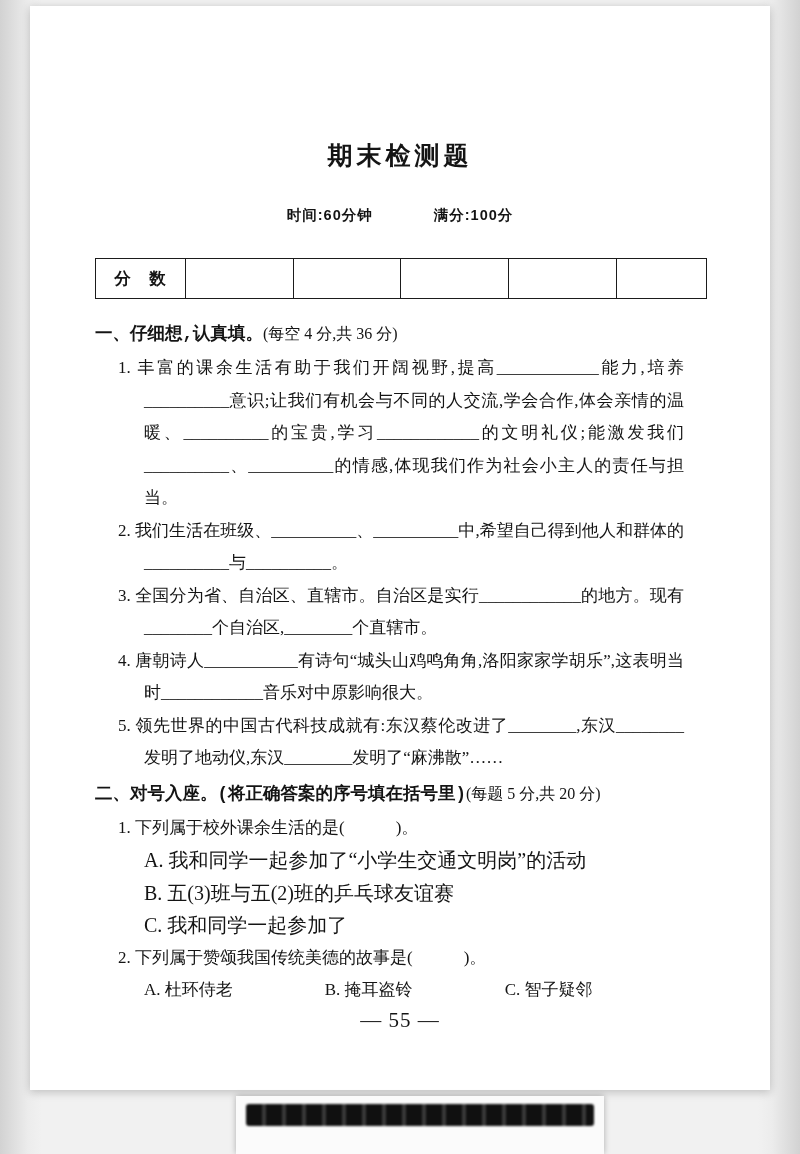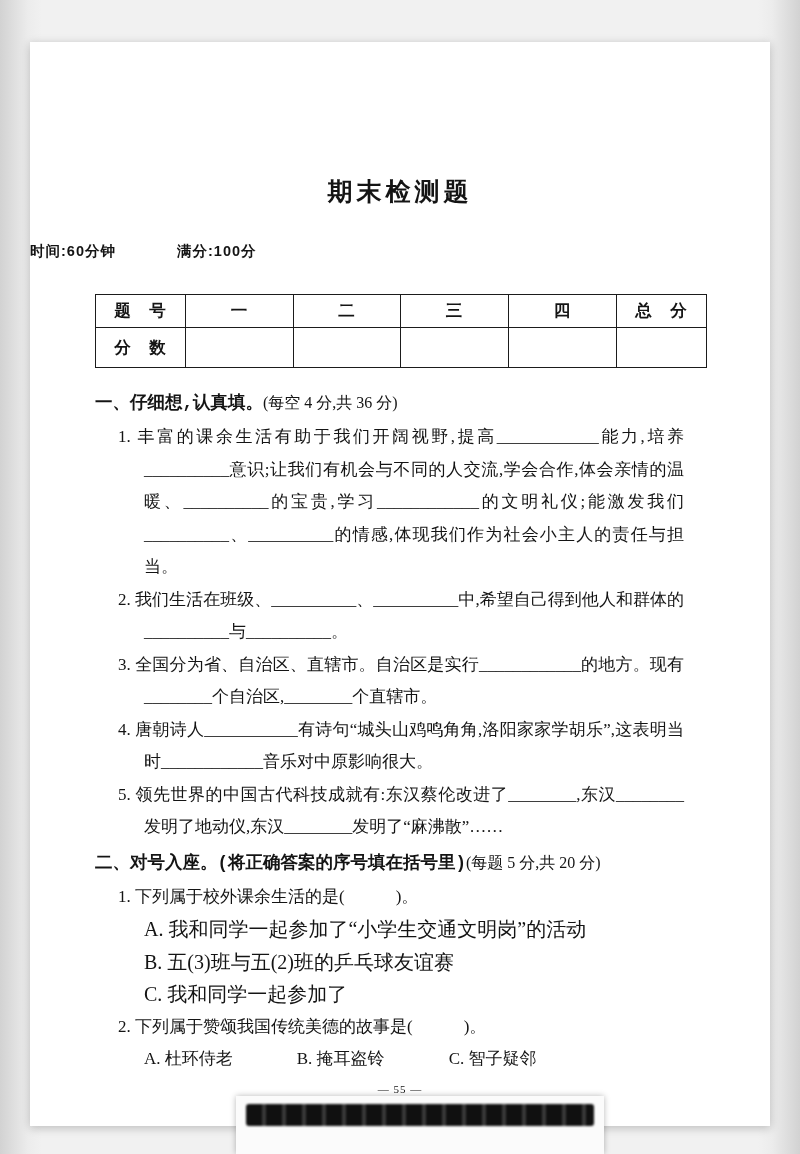--- a/index.html
+++ b/index.html
@@ -6,29 +6,29 @@
   html, body { margin: 0; padding: 0; }
   body {
     width: 800px; height: 1154px; overflow: hidden; position: relative;
     background: linear-gradient(90deg, #d2d2d2 0px, #ececec 28px, #f1f1f1 42px,
                                 #f1f1f1 758px, #ececec 772px, #d2d2d2 800px);
     font-family: "Liberation Serif", "DejaVu Serif", serif;
     color: #141414;
   }
   .sheet {
     position: absolute; left: 30px; top: 6px; width: 740px; height: 1084px;
-    background: #ffffff; box-shadow: 0 2px 9px rgba(0,0,0,0.22); margin-top: 36px;
+    background: #ffffff; box-shadow: 0 2px 9px rgba(0,0,0,0.22);
   }
   .title {
     margin: 0; padding-top: 134px; text-align: center;
     font-family: "Liberation Sans", sans-serif;
     font-size: 25px; font-weight: bold; letter-spacing: 4px; line-height: 30px;
   }
   .meta {
-    margin-top: 36px; text-align: left;
+    margin-top: 36px; text-align: center;
     font-family: "Liberation Sans", sans-serif;
     font-size: 14.5px; font-weight: bold; letter-spacing: 1px; line-height: 18px;
   }
   .meta span + span { margin-left: 56px; }
   .score-table {
     margin: 34px 0 0 65px; border-collapse: collapse; table-layout: fixed;
     width: 611px; font-family: "Liberation Sans", sans-serif;
   }
   .score-table td {
     border: 1.6px solid #1b1b1b; text-align: center;
@@ -40,24 +40,24 @@
   .sec-heading { margin-top: 22px; font-size: 17.5px; line-height: 24px; }
   .section2 .sec-heading { margin-top: 6px; }
   .sec-main { font-family: Liberation Mono, monospace; font-weight: bold; }
   .sec-note { font-size: 16px; }
   .sec-heading + .q { margin-top: 6px; }
   .q {
     margin: 0 28px 0 23px; padding-left: 26px; text-indent: -26px;
     font-size: 17px; line-height: 32.5px; text-align: justify;
   }
   .opt { margin: 0 0 0 49px; font-size: 20px; line-height: 32.5px; }
-  .opt-row { margin-left: 49px; display: flex; gap: 64px; font-size: 17px; line-height: 32.5px; }
+  .opt-row { margin-left: 49px; display: flex; gap: 92px; font-size: 17px; line-height: 32.5px; }
   .page-number {
     margin-top: 2px; text-align: center;
-    font-size: 11px; letter-spacing: 1px; line-height: 22px;
+    font-size: 21px; letter-spacing: 1px; line-height: 22px;
   }
   .next-page {
     position: absolute; left: 236px; top: 1096px; width: 368px; height: 58px;
     background: #fbfbfb; box-shadow: 0 0 6px rgba(0,0,0,0.28);
   }
   .artifact {
     margin: 8px 10px 0; height: 22px; border-radius: 3px;
     background: repeating-linear-gradient(90deg, #101010 0 16px, #3a3a3a 16px 20px);
     filter: blur(1.3px);
   }
@@ -77,28 +77,20 @@
   <table class="score-table">
     <colgroup>
       <col style="width:90px">
         <col style="width:108px">
         <col style="width:107px">
       <col style="width:108px">
         <col style="width:108px">
         <col style="width:90px">
     </colgroup>
     <tbody>
-        <tr class="r1">
-      <td>题　号</td>
-      <td>一</td>
-      <td>二</td>
-      <td>三</td>
-      <td>四</td>
-      <td>总　分</td>
-    </tr>
     <tr class="r2">
       <td>分　数</td>
       <td></td>
       <td></td>
       <td></td>
       <td></td>
       <td></td>
     </tr>
   </tbody>
     </table>

